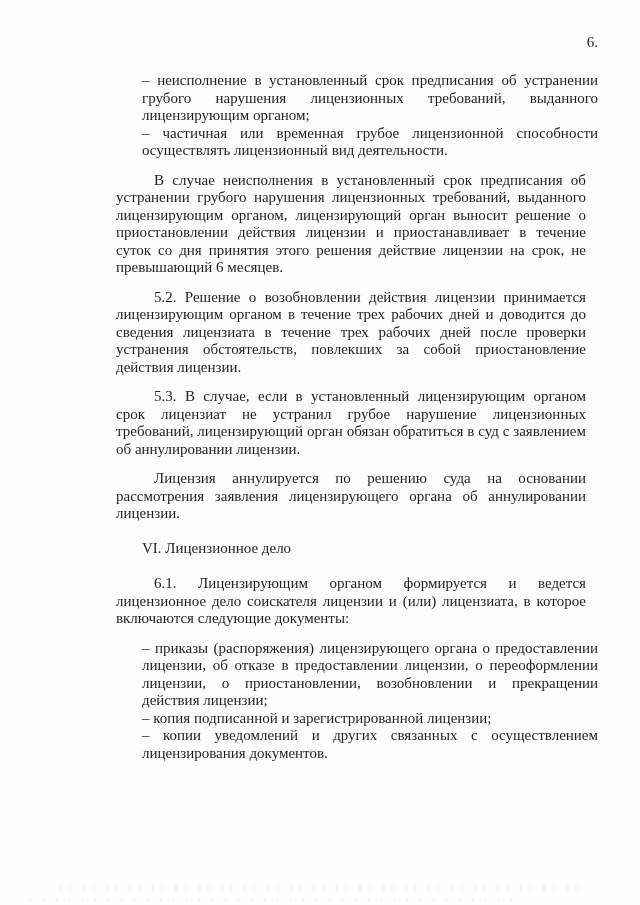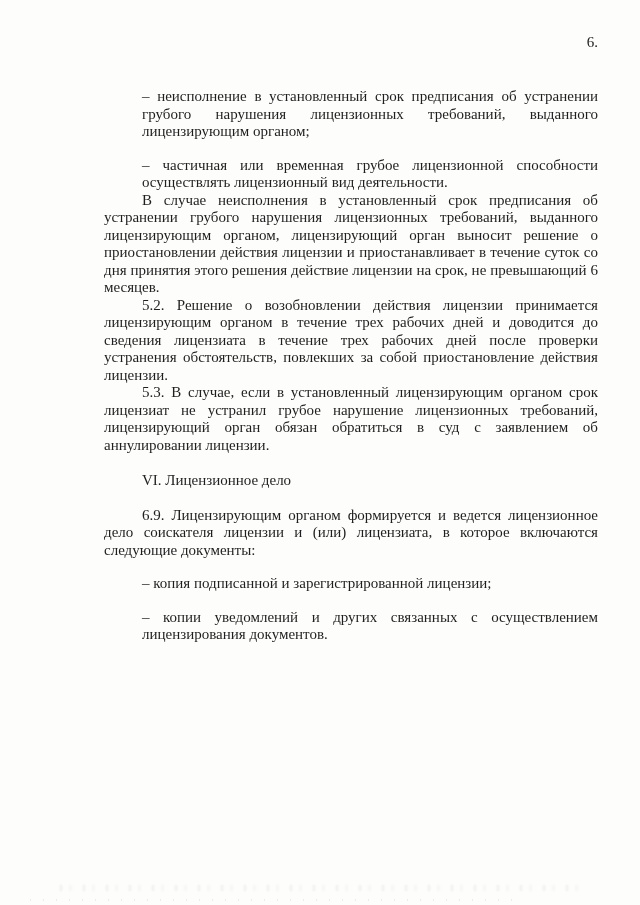--- a/index.html
+++ b/index.html
@@ -28,25 +28,25 @@
   }
   .doc-body {
     position: absolute;
     top: 72px;
     left: 104px;
     right: 42px;
   }
   .para {
     text-align: justify;
     text-indent: 38px;
-    margin: 0;
+    margin: 12px;
   }
   .dash {
     text-align: justify;
-    margin: 16px 0 0 38px;
+    margin: 0 0 0 38px;
   }
   .heading {
     font-weight: normal;
     margin: 17.5px 0 17.5px 38px;
   }
   
   .artifacts {
     position: absolute;
     left: 0;
     right: 0;
@@ -89,22 +89,24 @@
 
 <div class="page">
   <div class="page-number">6.</div>
 
   <div class="doc-body" id="doc-body">
       <div class="dash">– неисполнение в установленный срок предписания об устранении грубого нарушения лицензионных требований, выданного лицензирующим органом;</div>
       <div class="dash">– частичная или временная грубое лицензионной способности осуществлять лицензионный вид деятельности.</div>
       <div class="para">В случае неисполнения в установленный срок предписания об устранении грубого нарушения лицензионных требований, выданного лицензирующим органом, лицензирующий орган выносит решение о приостановлении действия лицензии и приостанавливает в течение суток со дня принятия этого решения действие лицензии на срок, не превышающий 6 месяцев.</div>
       <div class="para">5.2. Решение о возобновлении действия лицензии принимается лицензирующим органом в течение трех рабочих дней и доводится до сведения лицензиата в течение трех рабочих дней после проверки устранения обстоятельств, повлекших за собой приостановление действия лицензии.</div>
       <div class="para">5.3. В случае, если в установленный лицензирующим органом срок лицензиат не устранил грубое нарушение лицензионных требований, лицензирующий орган обязан обратиться в суд с заявлением об аннулировании лицензии.</div>
+      <div class="para">Лицензия аннулируется по решению суда на основании рассмотрения заявления лицензирующего органа об аннулировании лицензии.</div>
       <div class="heading">VI. Лицензионное дело</div>
-      <div class="para">6.9. Лицензирующим органом формируется и ведется лицензионное дело соискателя лицензии и (или) лицензиата, в которое включаются следующие документы:</div>
+      <div class="para">6.1. Лицензирующим органом формируется и ведется лицензионное дело соискателя лицензии и (или) лицензиата, в которое включаются следующие документы:</div>
+      <div class="dash">– приказы (распоряжения) лицензирующего органа о предоставлении лицензии, об отказе в предоставлении лицензии, о переоформлении лицензии, о приостановлении, возобновлении и прекращении действия лицензии;</div>
       <div class="dash">– копия подписанной и зарегистрированной лицензии;</div>
       <div class="dash">– копии уведомлений и других связанных с осуществлением лицензирования документов.</div>
     </div>
 
   <div class="artifacts">
     <div class="smudge"></div>
     <div class="speckline"></div>
   </div>
 </div>
 

